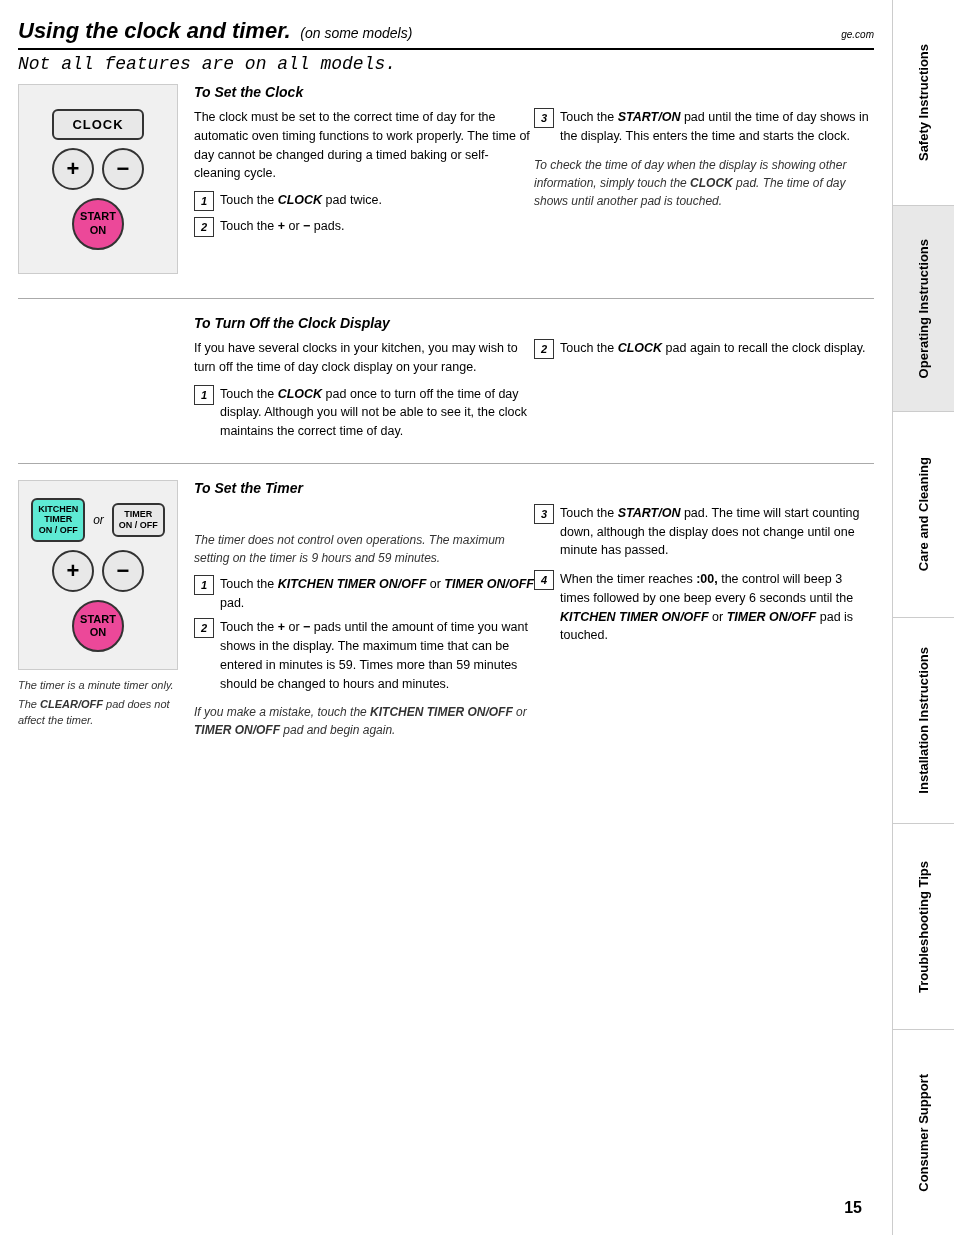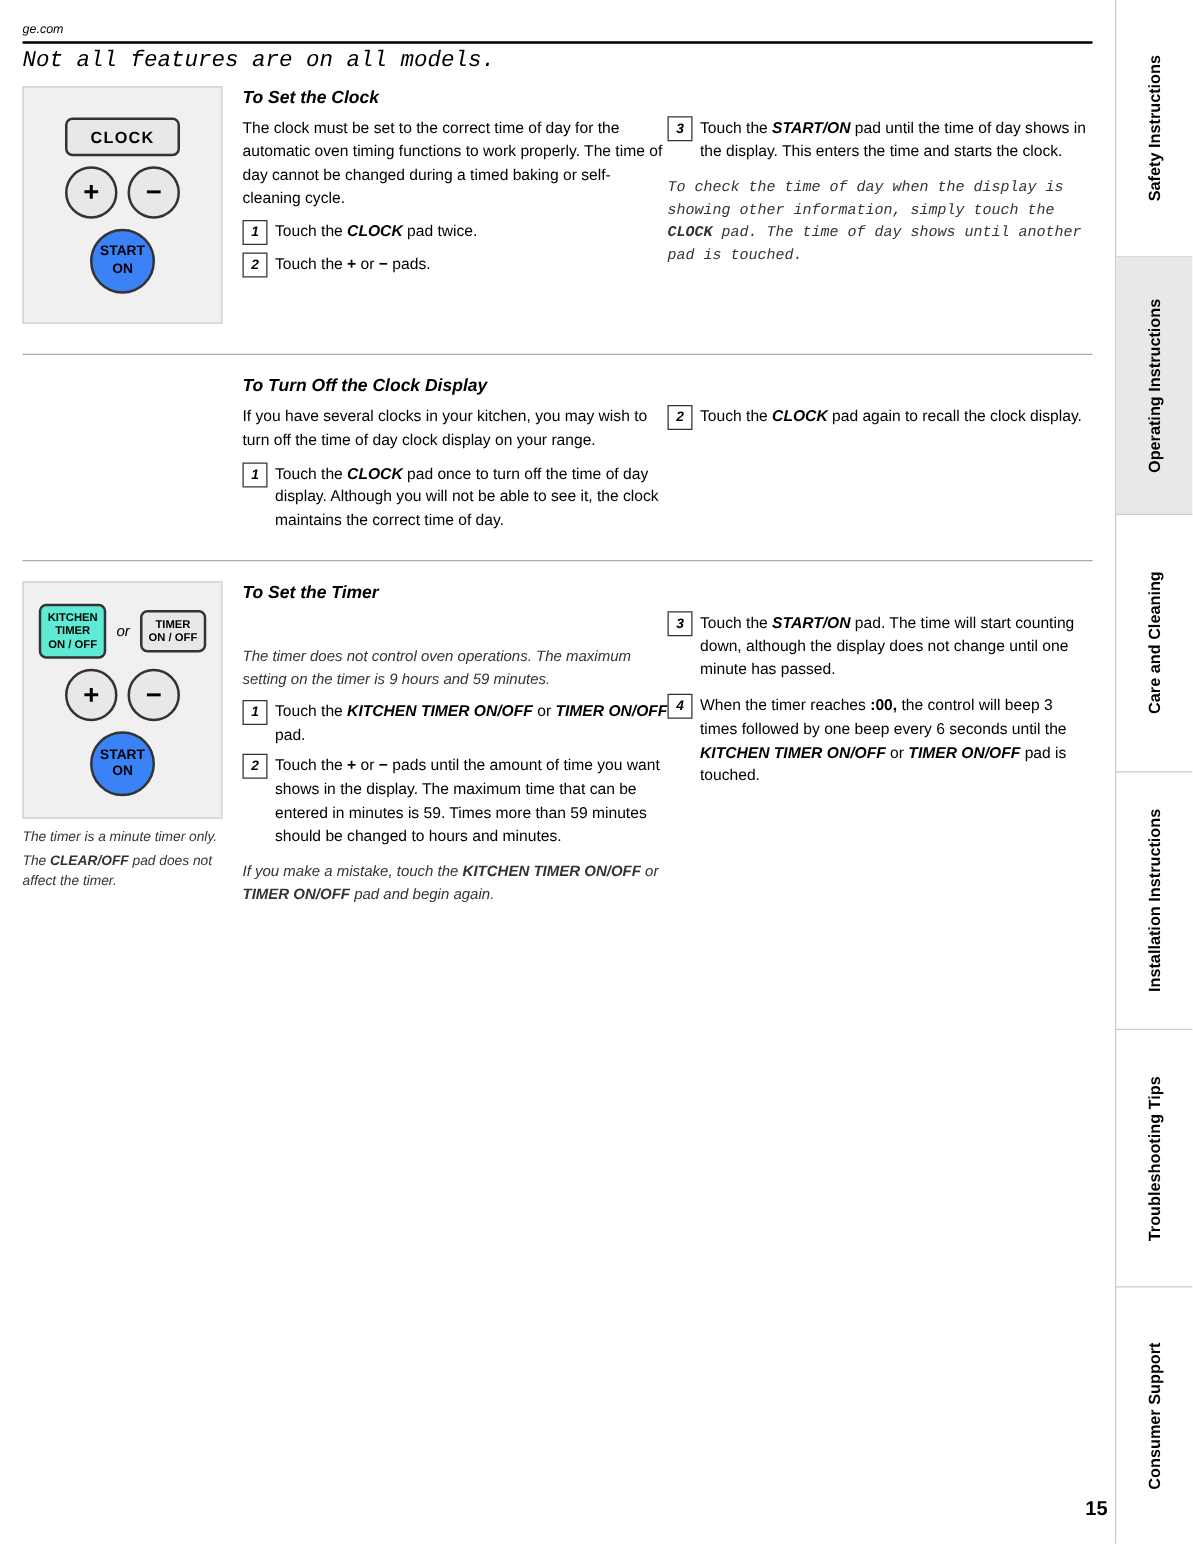--- a/index.html
+++ b/index.html
@@ -148,21 +148,21 @@
       border: 2px solid #333;
       border-radius: 50%;
       width: 52px;
       height: 52px;
       display: flex;
       flex-direction: column;
       align-items: center;
       justify-content: center;
       font-size: 11px;
       font-weight: bold;
-      background: #3b82f6;
+      background: #ec4899;
       line-height: 1.2;
     }
 
     .btn-kitchen-timer {
       border: 2px solid #333;
       border-radius: 6px;
       padding: 4px 5px;
       font-size: 9px;
       font-weight: bold;
       background: #5eead4;
@@ -250,21 +250,21 @@
     }
 
     .content-col {
       flex: 1;
     }
 
     
     .page-number {
       position: absolute;
       bottom: 18px;
-      right: 68px;
+      right: 92px;
       font-size: 16px;
       font-weight: bold;
     }
 
     .bold { font-weight: bold; }
     .bold-italic { font-weight: bold; font-style: italic; text-align: center; }
   </style>
 </head>
 <body>
 
@@ -285,20 +285,24 @@
     <span class="sidebar-label">Troubleshooting Tips</span>
   </div>
   <div class="sidebar-section">
     <span class="sidebar-label">Consumer Support</span>
   </div>
 </div>
 
 <div class="main">
 
   <div class="page-header">
+    <div>
+      <span class="page-title">Using the clock and timer.</span>
+      <span class="page-title-sub">(on some models)</span>
+    </div>
     <span class="page-website">ge.com</span>
   </div>
 
   <div class="page-subtitle">Not all features are on all models.</div>
 
   <div class="section">
 
     <div class="diagram-panel">
       <div class="keypad-diagram">
         <div class="btn-clock">CLOCK</div>
@@ -326,21 +330,21 @@
           <div class="step-row">
             <div class="step-num" style="font-style:italic;">2</div>
             <div class="step-text">Touch the <span class="bold">+</span> or <span class="bold">−</span> pads.</div>
           </div>
         </div>
         <div class="content-col">
           <div class="step-row">
             <div class="step-num" style="font-style:italic;">3</div>
             <div class="step-text">Touch the <span class="bold-italic">START/ON</span> pad until the time of day shows in the display. This enters the time and starts the clock.</div>
           </div>
-          <p class="italic-note" style="margin-top:10px;font-family:Liberation Mono, monospace;">To check the time of day when the display is showing other information, simply touch the <span class="bold-italic">CLOCK</span> pad. The time of day shows until another pad is touched.</p>
+          <p class="italic-note" style="margin-top:10px;">To check the time of day when the display is showing other information, simply touch the <span class="bold-italic">CLOCK</span> pad. The time of day shows until another pad is touched.</p>
         </div>
       </div>
     </div>
   </div>
 
   <hr class="section-divider">
 
   <div class="section">
     <div class="diagram-panel">
       

